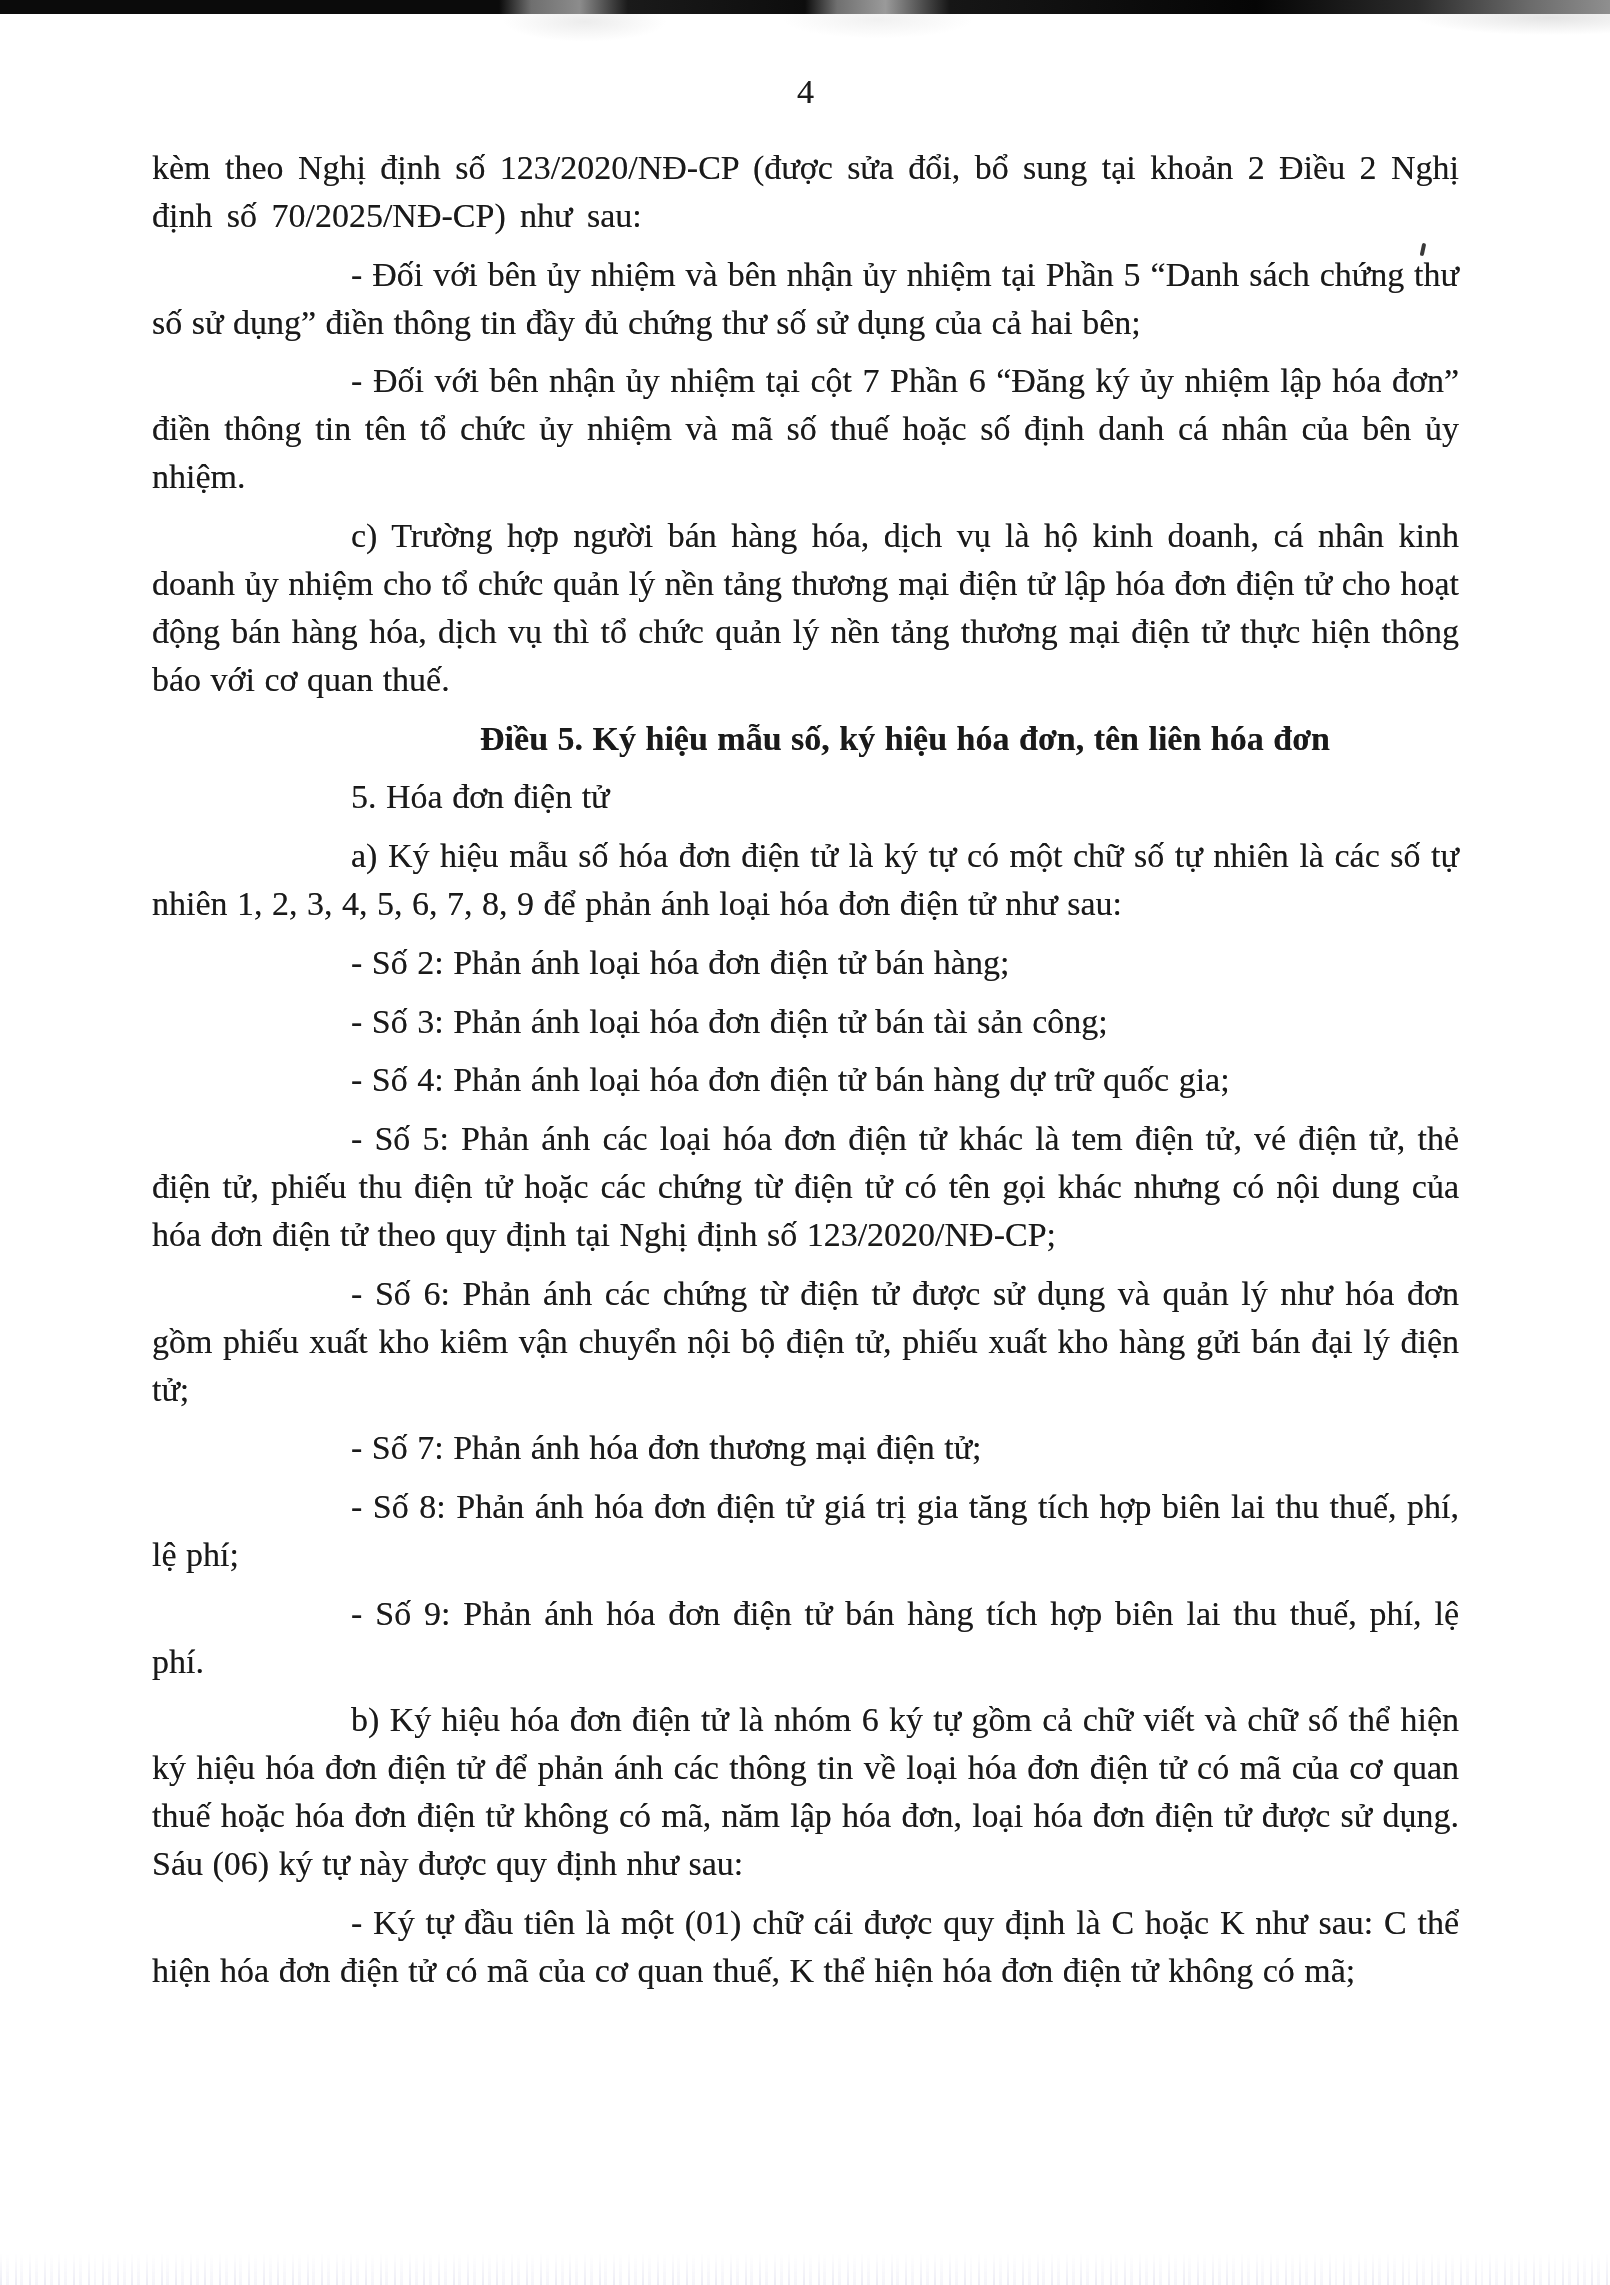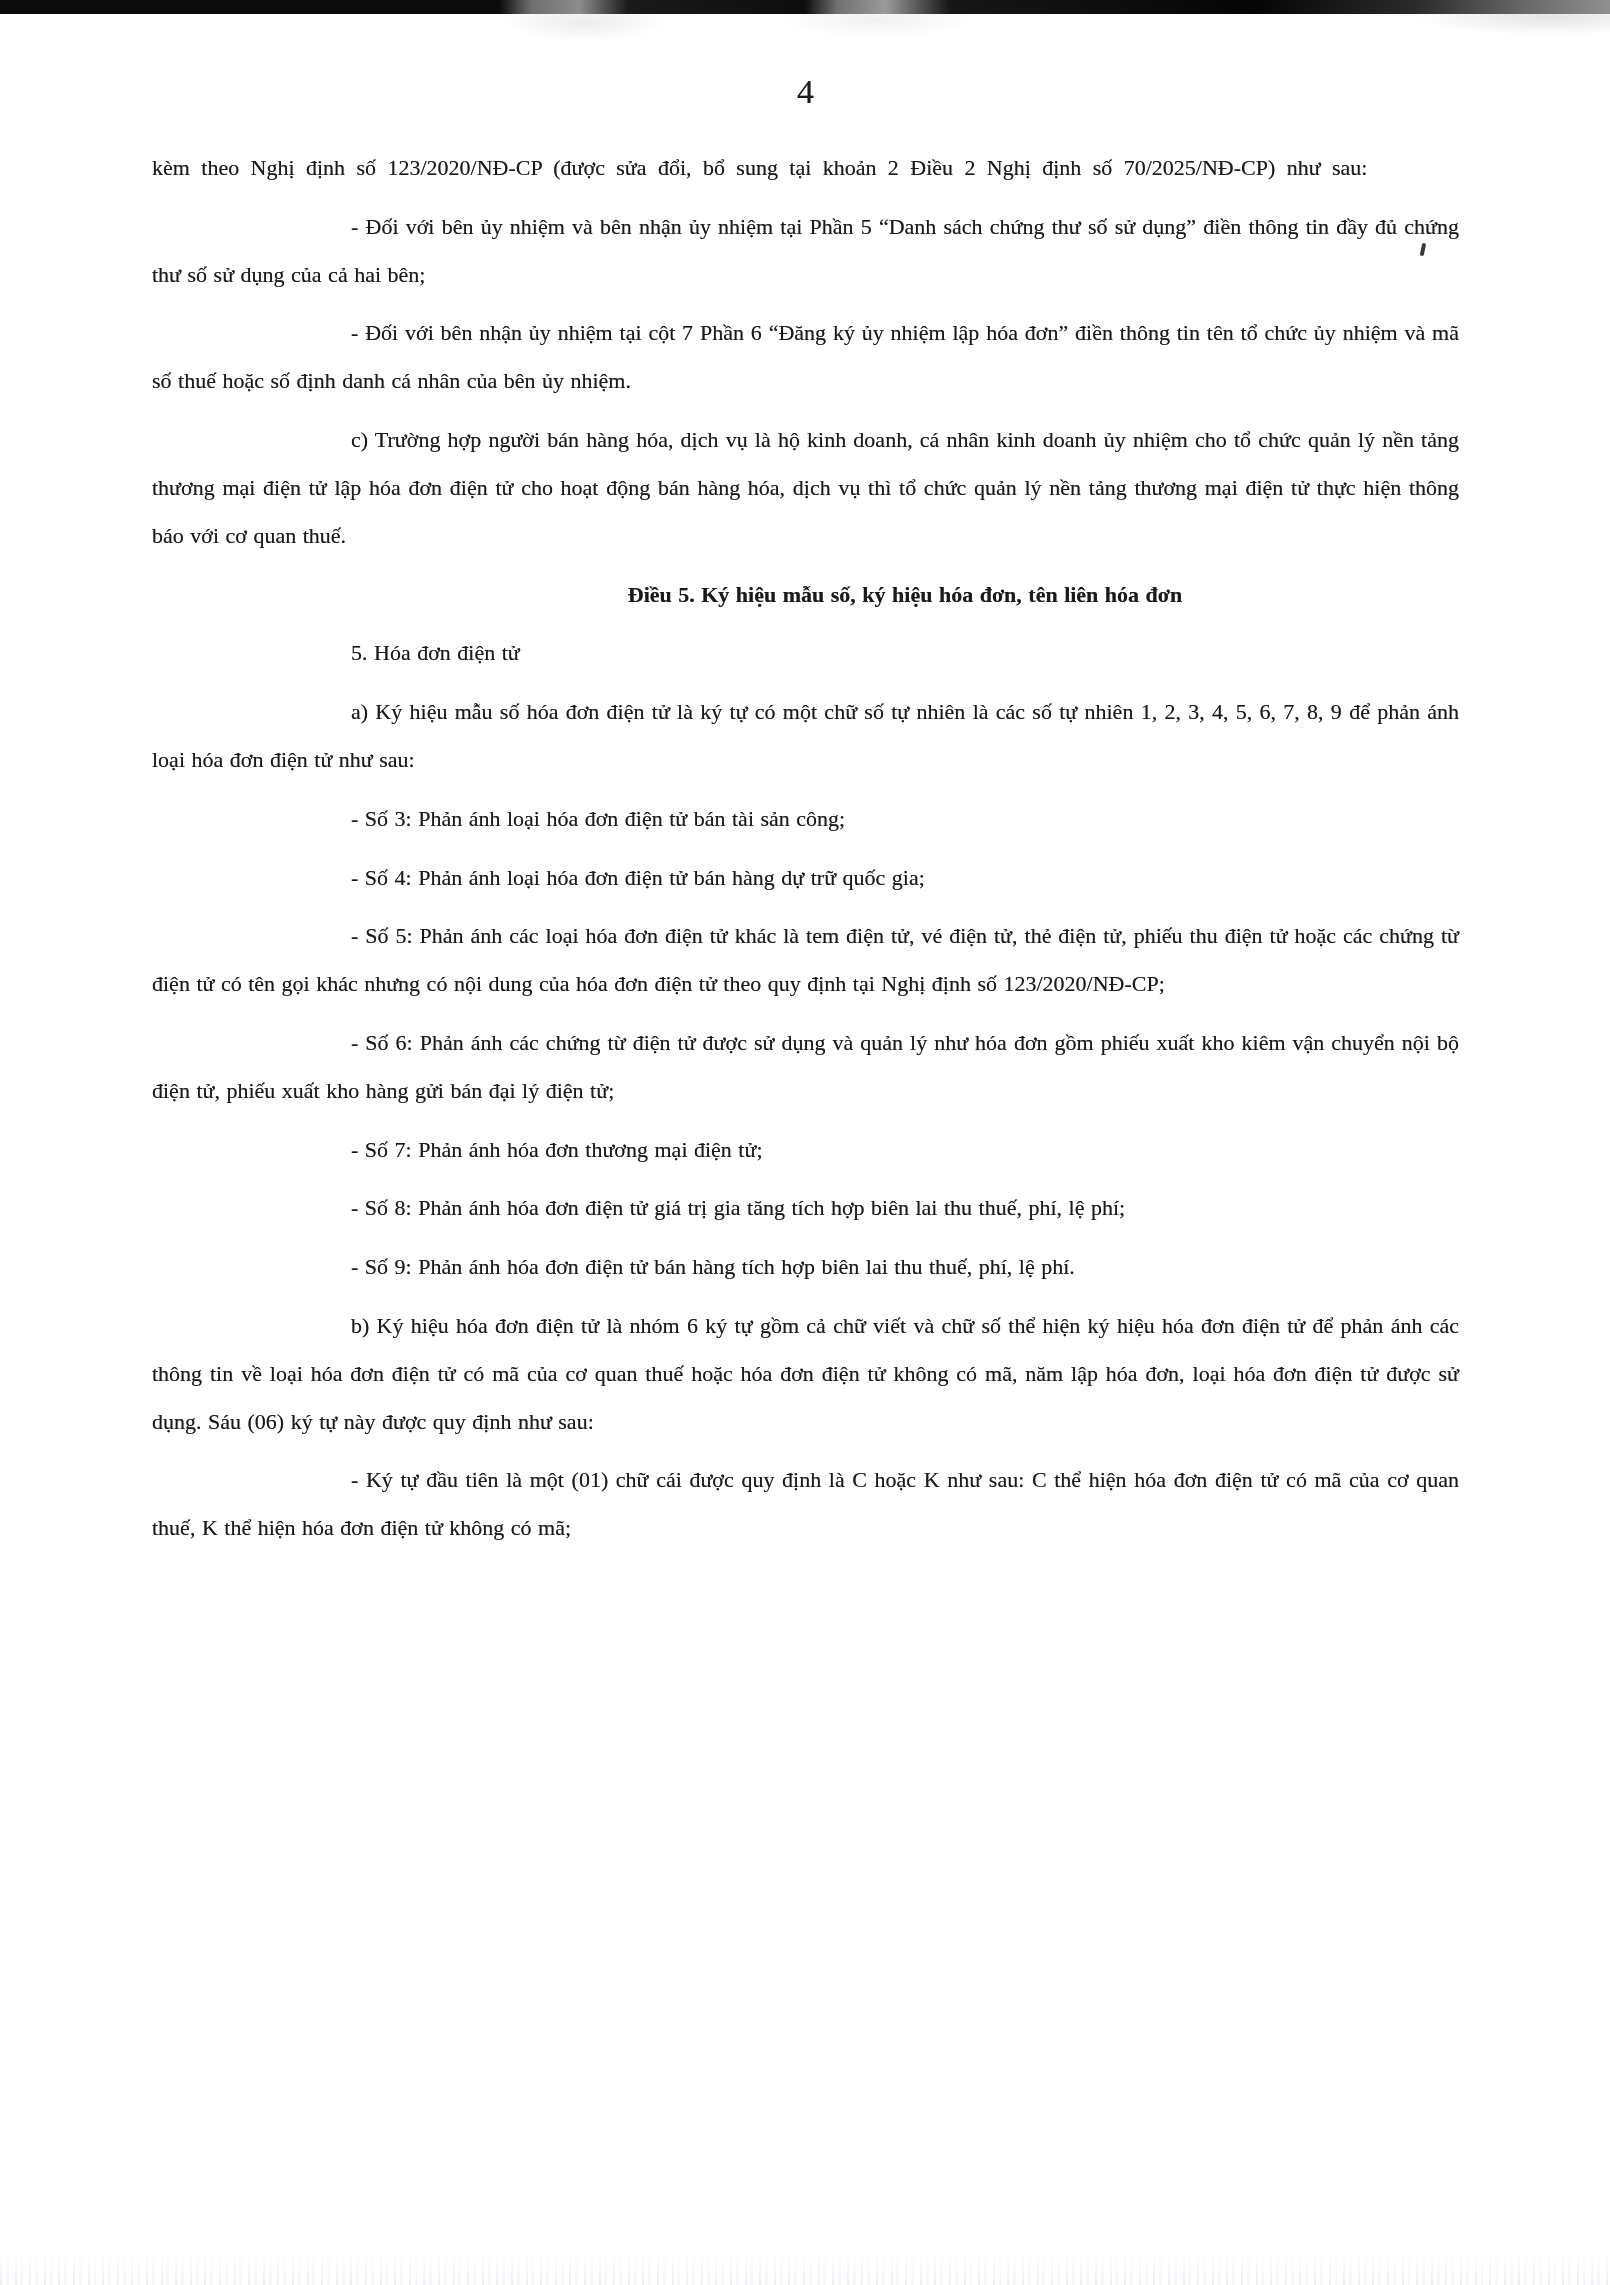--- a/index.html
+++ b/index.html
@@ -50,21 +50,21 @@
     text-shadow: 0 0 0.6px rgba(0,0,0,0.5);
   }
   .doc-body {
     position: absolute;
     top: 144px;
     left: 152px;
     width: 1307px;
   }
   .para {
     margin: 0 0 10.7px 0;
-    font-size: 22px;
+    font-size: 34px;
     line-height: 48px;
     color: #1a1a1a;
     text-align: justify;
     text-indent: 199px;
     text-shadow: 0 0 0.6px rgba(0,0,0,0.5);
     word-spacing: 1px;
   }
   .para.continue {
     text-indent: 0;
     word-spacing: 5.9px;
@@ -111,20 +111,21 @@
 <div class="page-number">4</div>
 
 <main class="doc-body" id="doc-body">
     <p class="para continue">kèm theo Nghị định số 123/2020/NĐ-CP (được sửa đổi, bổ sung tại khoản 2 Điều 2 Nghị định số 70/2025/NĐ-CP) như sau:</p>
     <p class="para indent">- Đối với bên ủy nhiệm và bên nhận ủy nhiệm tại Phần 5 “Danh sách chứng thư số sử dụng” điền thông tin đầy đủ chứng thư số sử dụng của cả hai bên;</p>
     <p class="para indent">- Đối với bên nhận ủy nhiệm tại cột 7 Phần 6 “Đăng ký ủy nhiệm lập hóa đơn” điền thông tin tên tổ chức ủy nhiệm và mã số thuế hoặc số định danh cá nhân của bên ủy nhiệm.</p>
     <p class="para indent">c) Trường hợp người bán hàng hóa, dịch vụ là hộ kinh doanh, cá nhân kinh doanh ủy nhiệm cho tổ chức quản lý nền tảng thương mại điện tử lập hóa đơn điện tử cho hoạt động bán hàng hóa, dịch vụ thì tổ chức quản lý nền tảng thương mại điện tử thực hiện thông báo với cơ quan thuế.</p>
     <p class="para heading">Điều 5. Ký hiệu mẫu số, ký hiệu hóa đơn, tên liên hóa đơn</p>
     <p class="para indent">5. Hóa đơn điện tử</p>
     <p class="para indent">a) Ký hiệu mẫu số hóa đơn điện tử là ký tự có một chữ số tự nhiên là các số tự nhiên 1, 2, 3, 4, 5, 6, 7, 8, 9 để phản ánh loại hóa đơn điện tử như sau:</p>
+    <p class="para indent">- Số 2: Phản ánh loại hóa đơn điện tử bán hàng;</p>
     <p class="para indent">- Số 3: Phản ánh loại hóa đơn điện tử bán tài sản công;</p>
     <p class="para indent">- Số 4: Phản ánh loại hóa đơn điện tử bán hàng dự trữ quốc gia;</p>
     <p class="para indent">- Số 5: Phản ánh các loại hóa đơn điện tử khác là tem điện tử, vé điện tử, thẻ điện tử, phiếu thu điện tử hoặc các chứng từ điện tử có tên gọi khác nhưng có nội dung của hóa đơn điện tử theo quy định tại Nghị định số 123/2020/NĐ-CP;</p>
     <p class="para indent">- Số 6: Phản ánh các chứng từ điện tử được sử dụng và quản lý như hóa đơn gồm phiếu xuất kho kiêm vận chuyển nội bộ điện tử, phiếu xuất kho hàng gửi bán đại lý điện tử;</p>
     <p class="para indent">- Số 7: Phản ánh hóa đơn thương mại điện tử;</p>
     <p class="para indent">- Số 8: Phản ánh hóa đơn điện tử giá trị gia tăng tích hợp biên lai thu thuế, phí, lệ phí;</p>
     <p class="para indent">- Số 9: Phản ánh hóa đơn điện tử bán hàng tích hợp biên lai thu thuế, phí, lệ phí.</p>
     <p class="para indent">b) Ký hiệu hóa đơn điện tử là nhóm 6 ký tự gồm cả chữ viết và chữ số thể hiện ký hiệu hóa đơn điện tử để phản ánh các thông tin về loại hóa đơn điện tử có mã của cơ quan thuế hoặc hóa đơn điện tử không có mã, năm lập hóa đơn, loại hóa đơn điện tử được sử dụng. Sáu (06) ký tự này được quy định như sau:</p>
     <p class="para indent">- Ký tự đầu tiên là một (01) chữ cái được quy định là C hoặc K như sau: C thể hiện hóa đơn điện tử có mã của cơ quan thuế, K thể hiện hóa đơn điện tử không có mã;</p>
   </main>

